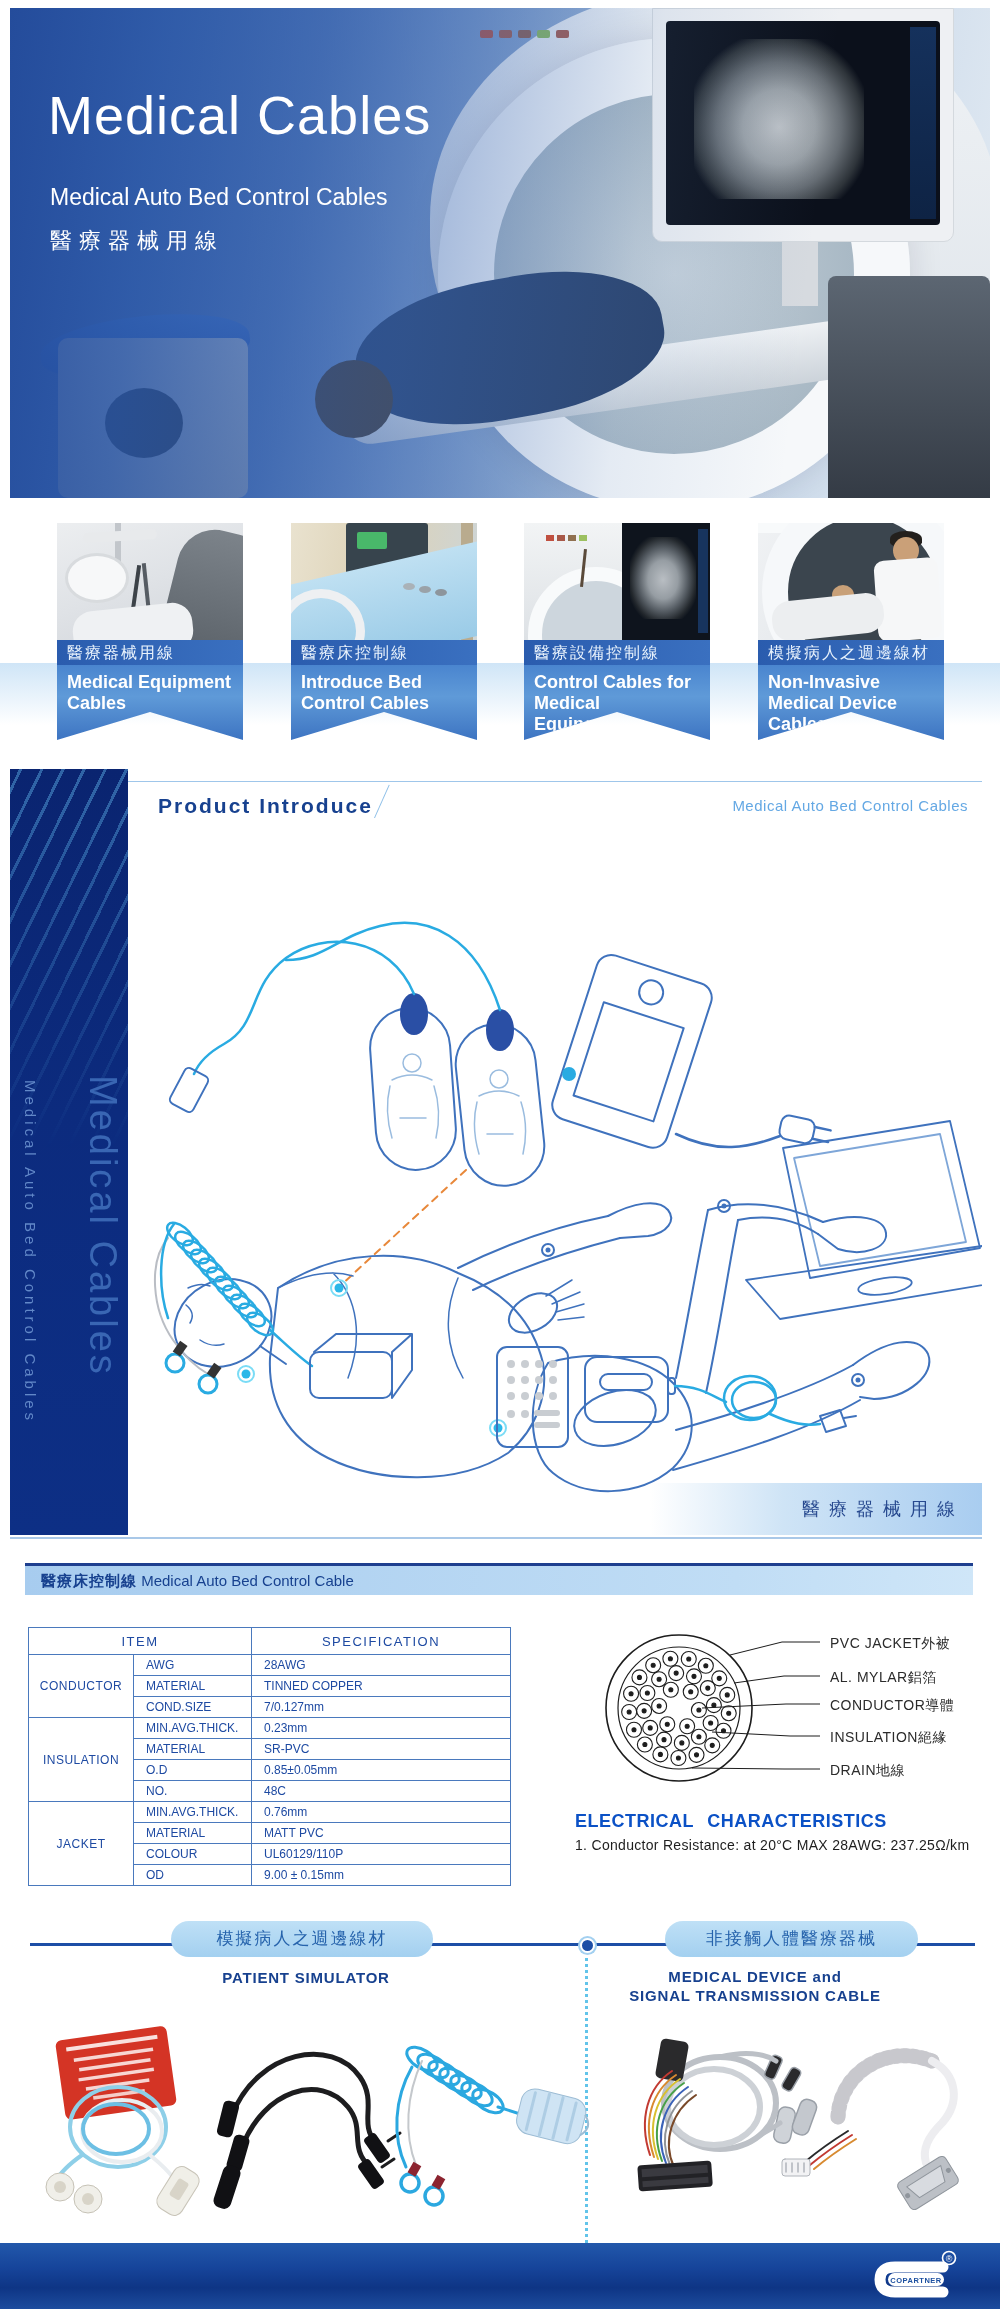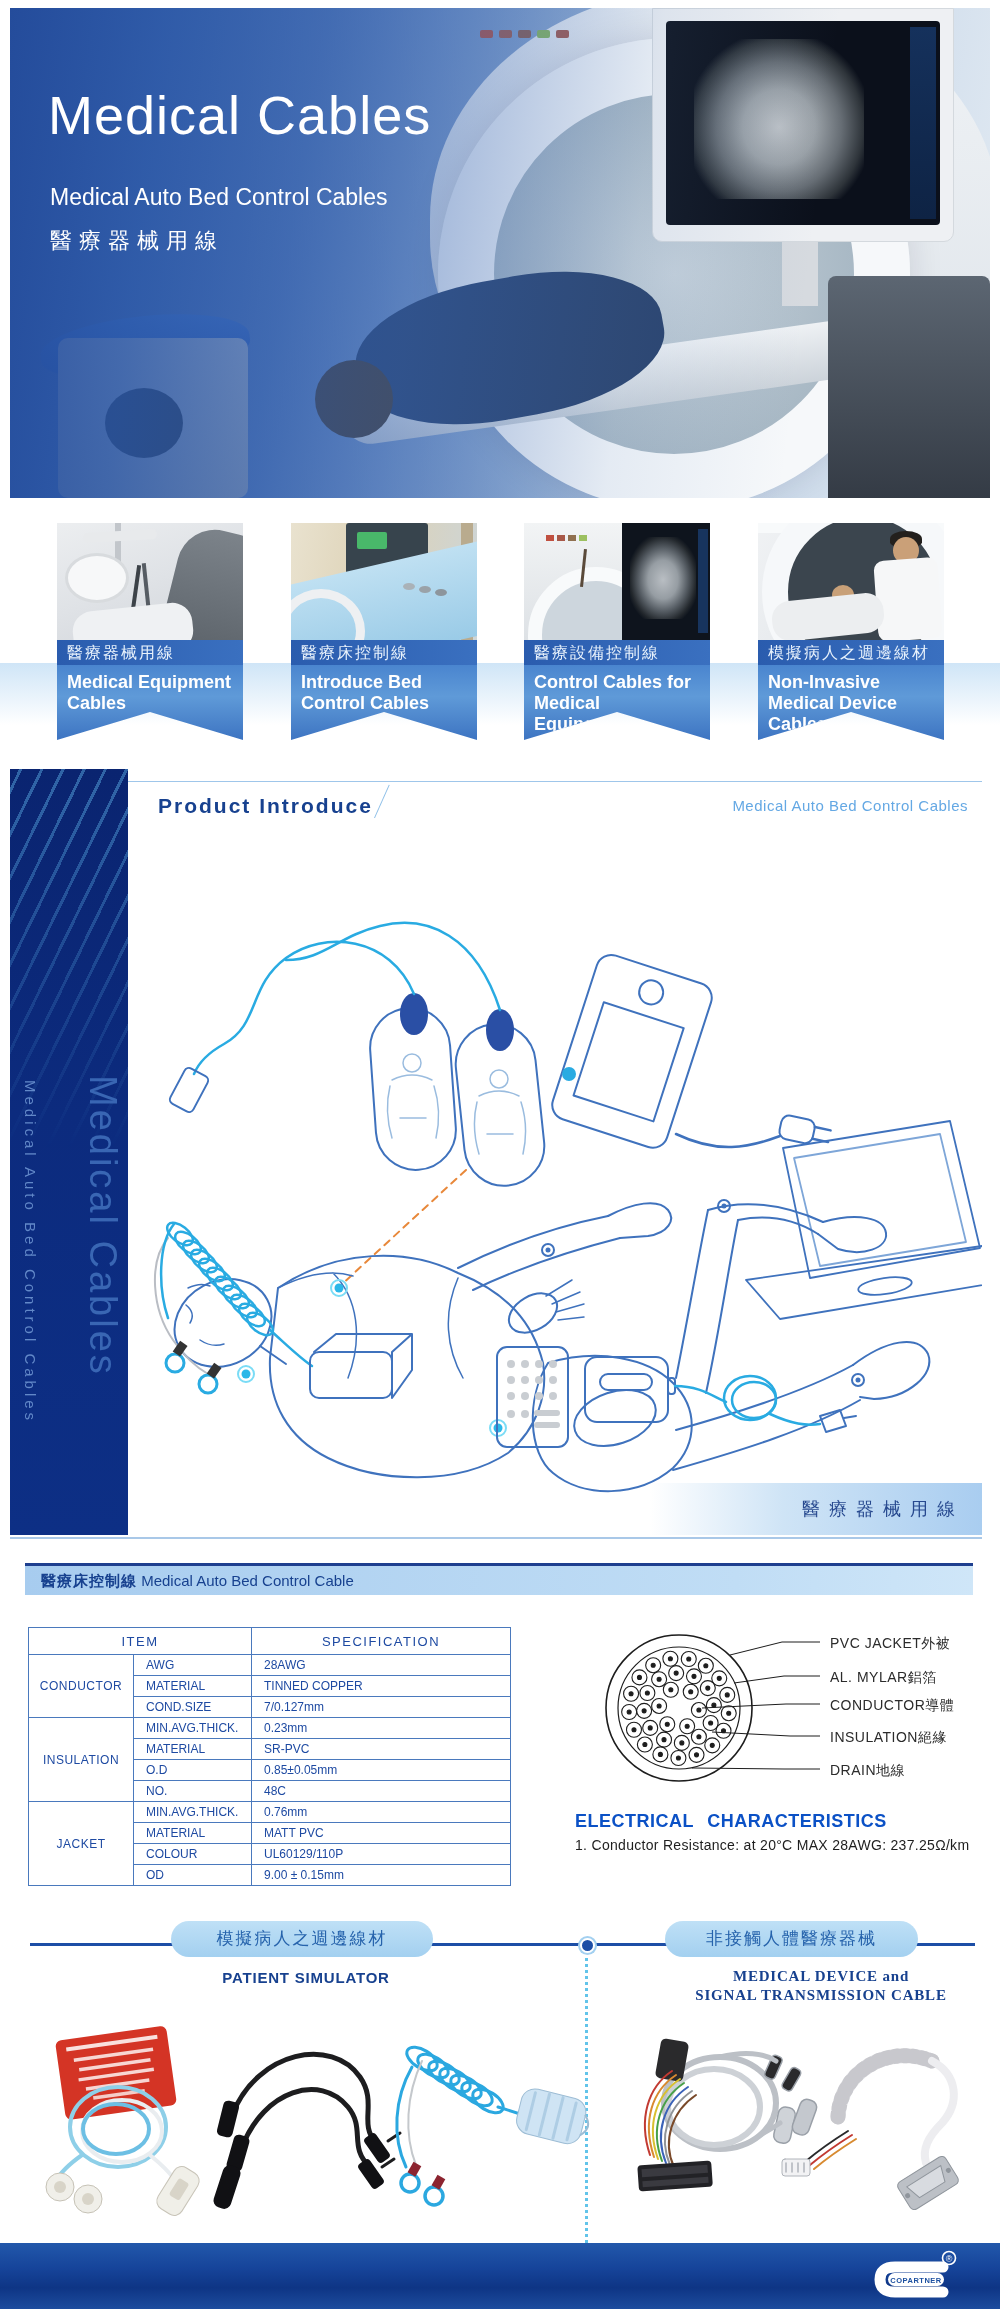--- a/index.html
+++ b/index.html
@@ -61,21 +61,21 @@
   .elec-item{left:575px;top:1837px;font-size:14px;color:#1e1e1e;letter-spacing:.3px;}
   
   .rule{left:30px;top:1943px;width:945px;height:3px;background:#1c4ea6;}
   .pill{top:1921px;height:36px;line-height:36px;background:linear-gradient(#bfe0f6,#a3d0f0);border-radius:18px;text-align:center;color:#2663ac;font-size:17px;letter-spacing:2px;}
   .pill-left{left:171px;width:262px;}
   .pill-right{left:665px;width:253px;}
   .node{left:580px;top:1938px;width:11px;height:11px;background:#1c4ea6;border:2px solid #fff;border-radius:50%;box-shadow:0 0 0 2px #a3d0f0;}
   .dotline{left:585px;top:1958px;height:285px;width:0;border-left:3px dotted #62c4ea;}
   .cap{font-size:15px;font-weight:700;color:#17418f;text-align:center;letter-spacing:.8px;}
   .cap-left{left:175px;top:1969px;width:262px;}
-  .cap-right{left:671px;top:1967px;width:300px;line-height:19px;font-family:Liberation Serif, serif;}
+  .cap-right{left:605px;top:1967px;width:300px;line-height:19px;}
   .products-svg{left:20px;top:2015px;}
   
   .footer{left:0;top:2243px;width:1000px;height:66px;background:linear-gradient(180deg,#2258ab 0%,#16449a 38%,#0e3585 68%,#1d4c9e 100%);}
   .logo-svg{left:870px;top:2249px;}
 </style>
 </head>
 <body>
 
 <div class="abs hero">
   <div class="abs h-gantry"></div>

